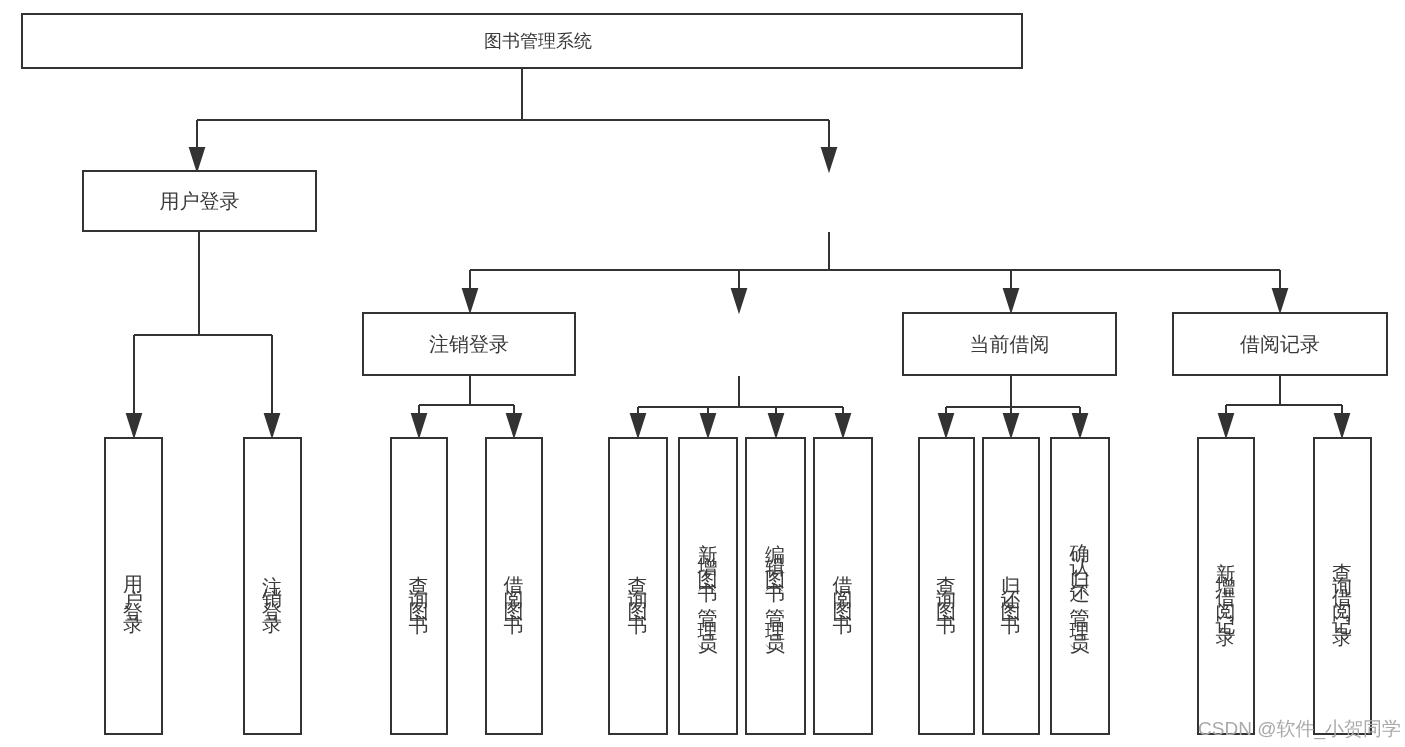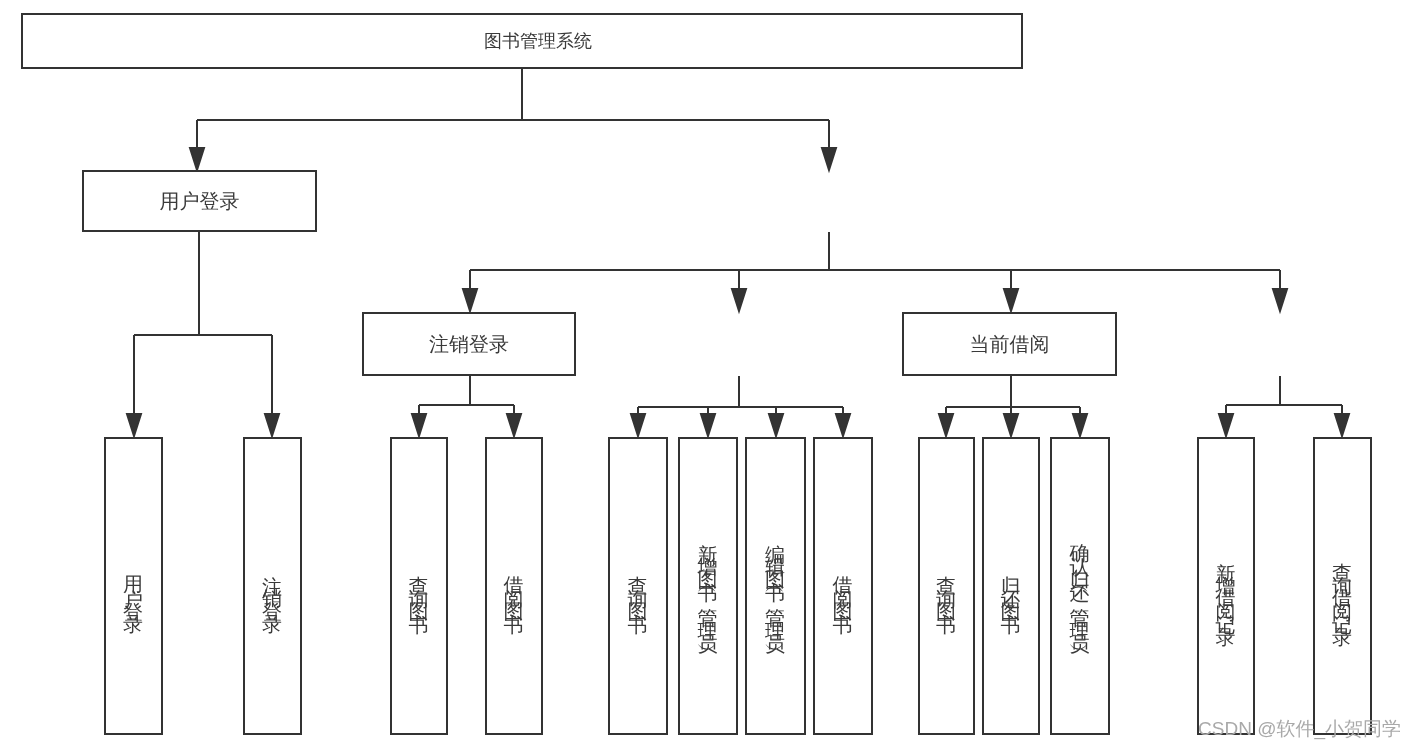--- a/index.html
+++ b/index.html
@@ -139,20 +139,23 @@
   <div class="node branch" style="left:82px;top:170px;width:235px;height:62px;">
     <span>用户登录</span>
   </div>
 
   <div class="node module" style="left:362px;top:312px;width:214px;height:64px;">
     <span>注销登录</span>
   </div>
   <div class="node module" style="left:902px;top:312px;width:215px;height:64px;">
     <span>当前借阅</span>
   </div>
+  <div class="node module" style="left:1172px;top:312px;width:216px;height:64px;">
+    <span>借阅记录</span>
+  </div>
 
   <div class="node leaf" style="left:104px;top:437px;width:59px;height:298px;">
     <span class="vtext">用户登录</span>
   </div>
   <div class="node leaf" style="left:243px;top:437px;width:59px;height:298px;">
     <span class="vtext">注销登录</span>
   </div>
 
   <div class="node leaf" style="left:390px;top:437px;width:58px;height:298px;">
     <span class="vtext">查询图书</span>

